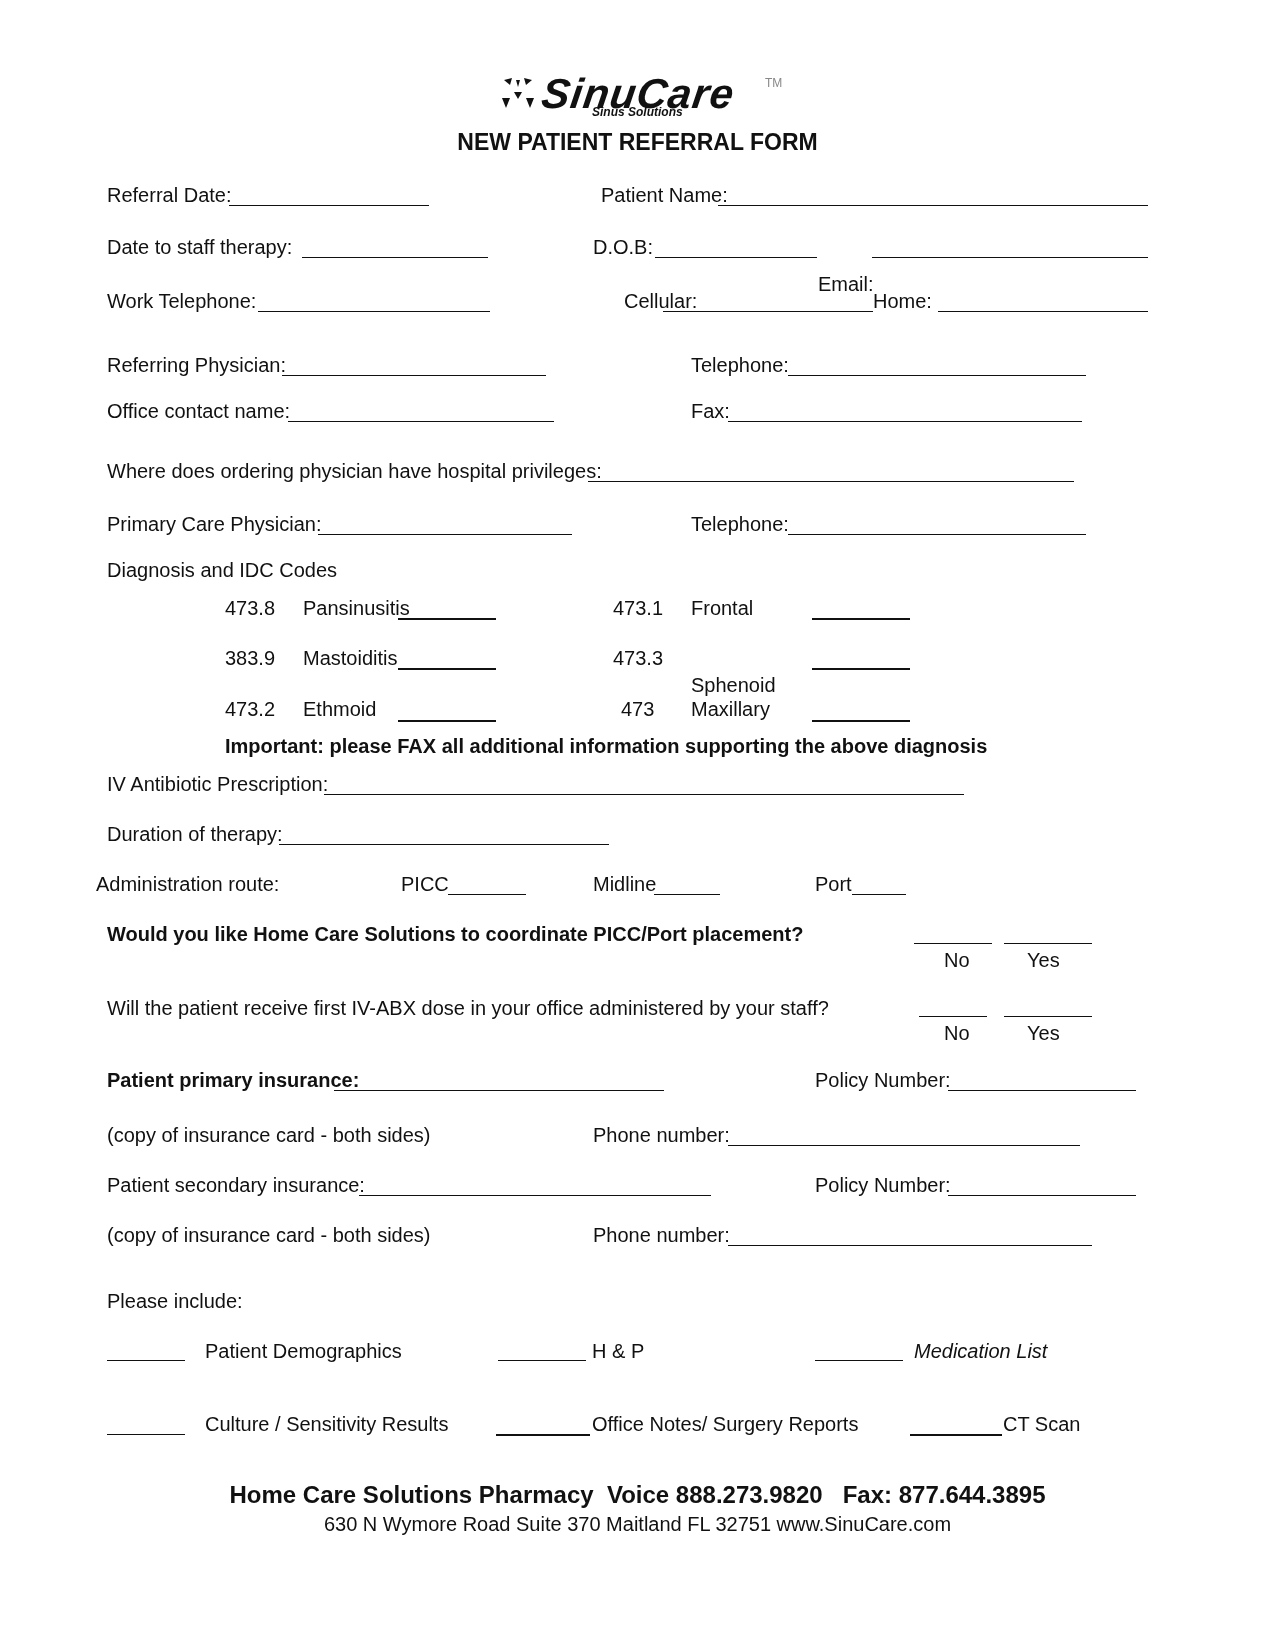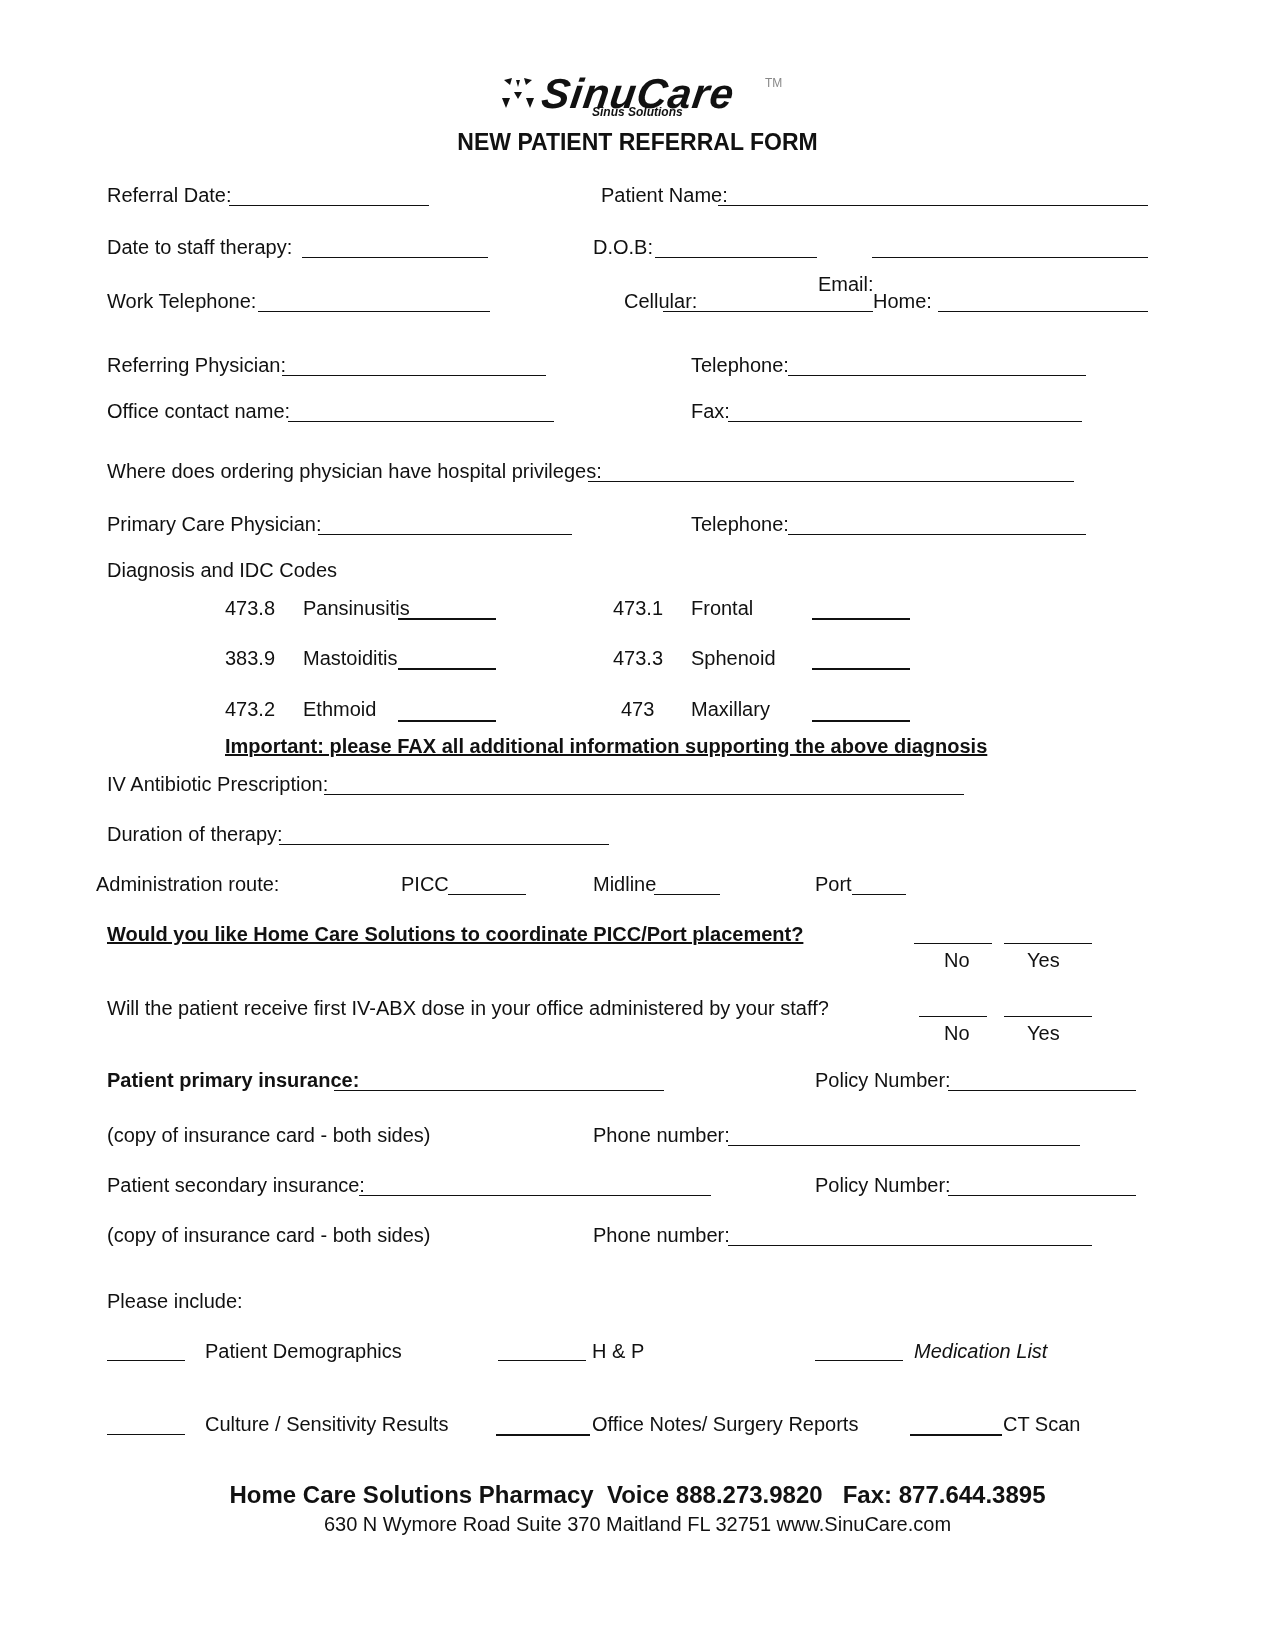--- a/index.html
+++ b/index.html
@@ -1,18 +1,18 @@
 <!DOCTYPE html>
 <html><head>
 <meta charset="utf-8">
 <style>
   html,body{margin:0;padding:0;background:#fff;}
   body{width:1275px;height:1650px;position:relative;overflow:hidden;font-family:"Liberation Sans",sans-serif;color:#111;}
   .t{position:absolute;font-size:20px;white-space:nowrap;line-height:22px;}
-  .b{font-weight:bold;text-decoration:underline;}
+  .b{font-weight:bold;}
   .ln{position:absolute;border-bottom:1.5px solid #111;height:0;}
   .lnk{position:absolute;border-bottom:2px solid #111;height:0;}
   .logo{position:absolute;left:500px;top:74px;width:290px;height:52px;}
   .logo-word{position:absolute;left:42px;top:-4px;font-size:42px;font-weight:bold;font-style:italic;letter-spacing:1px;font-family:"Liberation Sans",sans-serif;transform:skewX(-8deg);}
   .logo-sub{position:absolute;left:92px;top:31px;font-size:12px;font-weight:bold;font-style:italic;}
   .logo-tm{position:absolute;left:265px;top:2px;font-size:12px;color:#888;}
   .title{position:absolute;left:0;width:1275px;top:129px;text-align:center;font-size:23px;font-weight:bold;}
   .footer1{position:absolute;left:0;width:1275px;top:1481px;text-align:center;font-size:24px;font-weight:bold;white-space:pre;}
   .footer2{position:absolute;left:0;width:1275px;top:1513px;text-align:center;font-size:20px;}
   input.fld{position:absolute;border:none;background:transparent;outline:none;font-family:"Liberation Sans",sans-serif;font-size:18px;height:24px;padding:0;}
@@ -100,21 +100,21 @@
 <span class="t" style="left:303px;top:597px;">Pansinusitis</span>
 <div class="lnk" style="left:398px;top:618px;width:98px;"></div>
 <span class="t" style="left:613px;top:597px;">473.1</span>
 <span class="t" style="left:691px;top:597px;">Frontal</span>
 <div class="lnk" style="left:812px;top:618px;width:98px;"></div>
 
 <span class="t" style="left:225px;top:647px;">383.9</span>
 <span class="t" style="left:303px;top:647px;">Mastoiditis</span>
 <div class="lnk" style="left:398px;top:668px;width:98px;"></div>
 <span class="t" style="left:613px;top:647px;">473.3</span>
-<span class="t" style="left:691px;top:647px;">Sphenoid</span>
+<span class="t" style="left:691px;top:674px;">Sphenoid</span>
 <div class="lnk" style="left:812px;top:668px;width:98px;"></div>
 
 <span class="t" style="left:225px;top:698px;">473.2</span>
 <span class="t" style="left:303px;top:698px;">Ethmoid</span>
 <div class="lnk" style="left:398px;top:720px;width:98px;"></div>
 <span class="t" style="left:621px;top:698px;">473</span>
 <span class="t" style="left:691px;top:698px;">Maxillary</span>
 <div class="lnk" style="left:812px;top:720px;width:98px;"></div>
 
 <span class="t b" style="left:225px;top:735px;">Important: please FAX all additional information supporting the above diagnosis</span>

